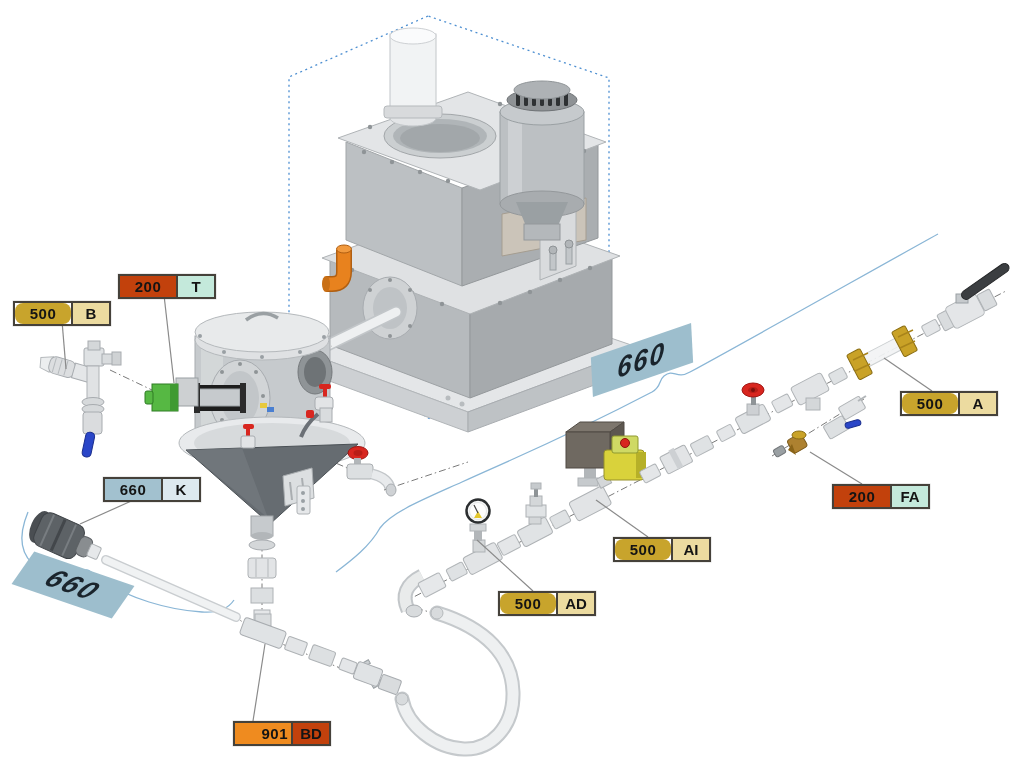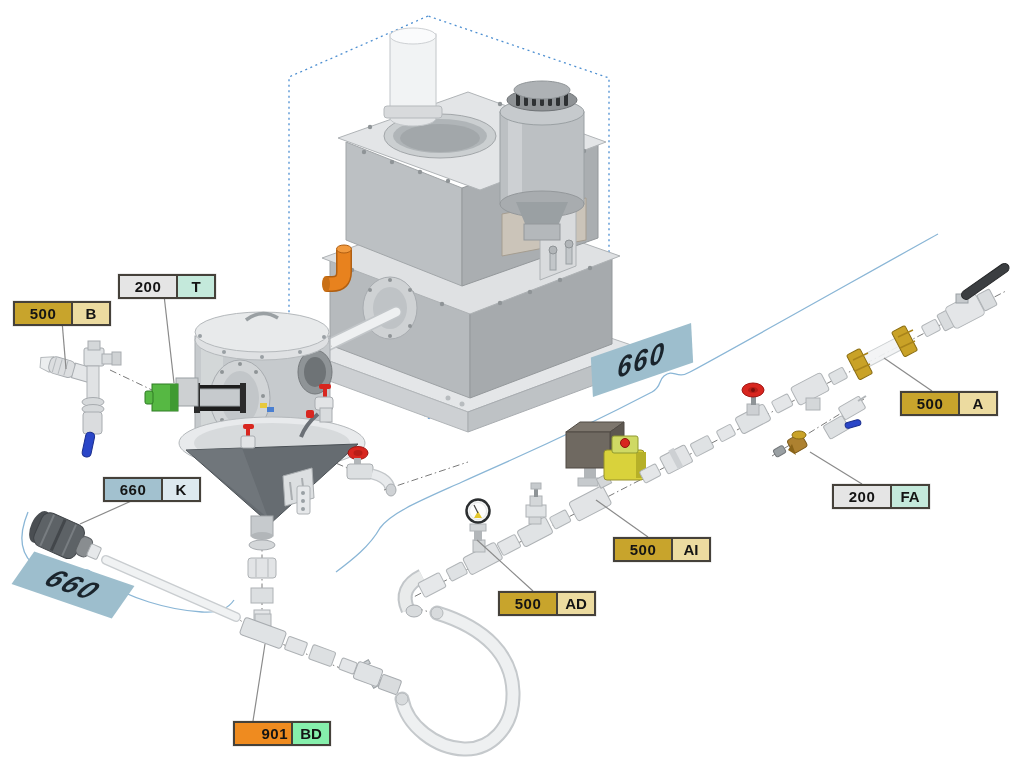--- a/index.html
+++ b/index.html
@@ -4,24 +4,24 @@
 <style>
   html,body{margin:0;padding:0;background:#ffffff;}
   #stage{position:relative;width:1024px;height:781px;background:#ffffff;overflow:hidden;
          font-family:"Liberation Sans",sans-serif;}
   #art{position:absolute;left:0;top:0;}
   .callout{position:absolute;display:flex;align-items:stretch;border:2px solid #45413a;
            font-weight:bold;font-size:15px;line-height:19px;color:#141414;z-index:5;
            box-shadow:0 0 0 0.5px rgba(0,0,0,.15);}
   .callout .num{min-width:50px;text-align:center;padding:1px 3px;letter-spacing:.5px;}
   .callout .code{min-width:26px;text-align:center;padding:1px 5px;border-left:2px solid #45413a;}
-  .scheme-gold  .num{background:#c8a42c;} .scheme-gold  .code{background:#ecdba0;}
-  .scheme-teal  .num{background:#e5e5e5;} .scheme-teal  .code{background:#c4e9db;}
+  .scheme-gold  .num{background:#c8a42c;border-radius:8px;} .scheme-gold  .code{background:#ecdba0;}
+  .scheme-teal  .num{background:#c2410c;} .scheme-teal  .code{background:#c4e9db;}
   .scheme-blue  .num{background:#a2c1cf;} .scheme-blue  .code{background:#dde9ef;}
-  .scheme-orange .num{background:#ef8b1f;text-align:right;} .scheme-orange .code{background:#86efac;}
+  .scheme-orange .num{background:#ef8b1f;text-align:right;} .scheme-orange .code{background:#c2410c;}
   .banner{position:absolute;width:106px;height:38px;background:#9dbecd;z-index:4;
           display:flex;align-items:center;justify-content:center;
           font-style:italic;font-weight:900;font-size:27px;letter-spacing:2px;color:#1a242c;}
   .banner span{transform:skewX(-8deg);}
   #banner-left{left:20px;top:566px;transform:rotate(19deg) skewX(-16deg);}
   #banner-mid{left:589px;top:341px;transform:rotate(-19deg) skewX(-16deg);}
 </style>
 </head>
 <body>
 

